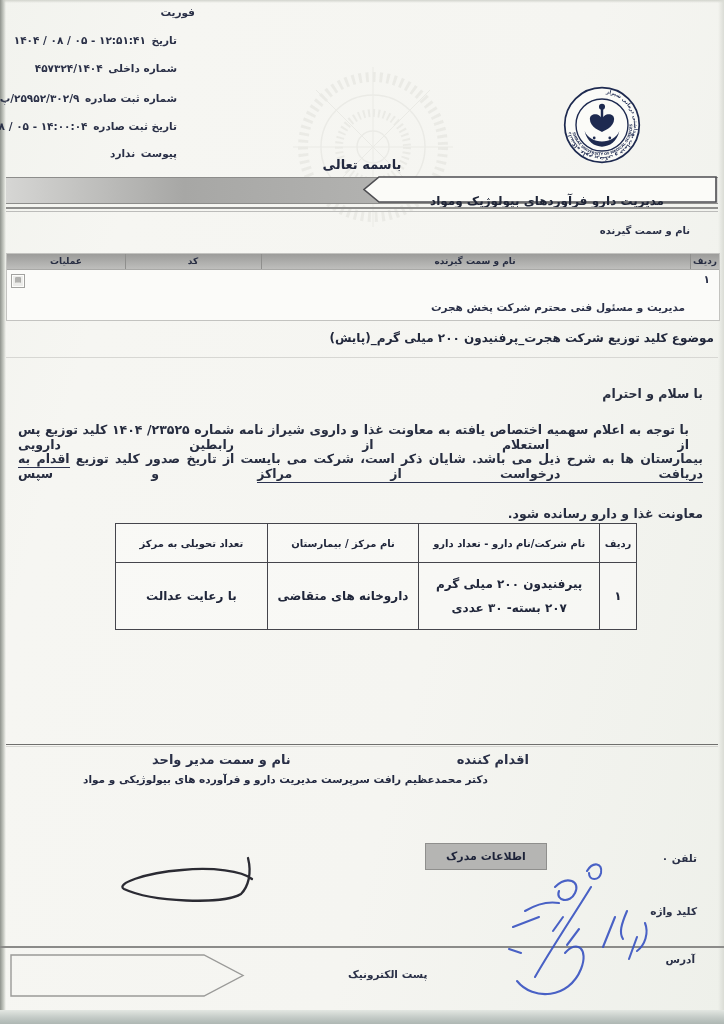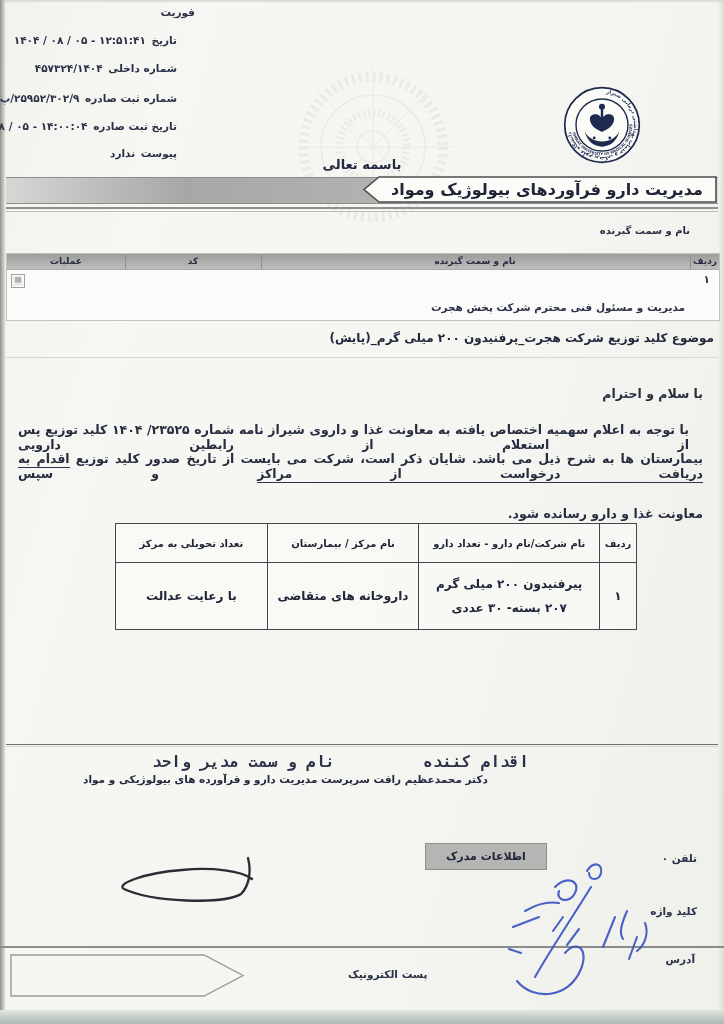--- a/index.html
+++ b/index.html
@@ -23,22 +23,22 @@
   .meta-row{white-space:nowrap;direction:rtl;font-size:10.5px;font-weight:bold;color:#2a3047;}
   .meta-row .lab{display:inline-block;}
   .meta-row .val{display:inline-block;margin-right:2px;letter-spacing:.2px;}
   
   .ornament{left:248px;top:62px;width:250px;height:170px;opacity:.5;}
   
   .banner-bar{left:6px;top:177px;width:712px;height:25px;
     background:linear-gradient(90deg,#d6d6d4 0%,#a7a7a5 25%,#b3b3b1 55%,#c6c6c4 80%,#d9d9d7 100%);
     border-top:1px solid #8d8d8b;border-bottom:1px solid #8d8d8b;}
   .banner-label{left:363px;top:176px;width:354px;height:27px;}
-  .banner-label .txt{position:absolute;right:0;top:0;width:340px;height:27px;line-height:27px;
-    text-align:center;font-size:16px;font-weight:bold;color:#202638;direction:rtl;}
+  .banner-label .txt{position:absolute;right:0;top:12px;width:340px;height:27px;line-height:27px;
+    text-align:center;font-size:12px;font-weight:bold;color:#202638;direction:rtl;}
   .dline1{left:6px;top:207px;width:712px;height:2px;background:#8f8f8d;}
   .dline2{left:6px;top:211px;width:712px;height:1px;background:#bcbcba;}
   .subj-line{left:6px;top:357px;width:712px;height:1px;background:#d7d7d3;}
   
   .rtab{left:6px;top:253px;width:712px;height:66px;border:1px solid #c3c3c0;background:#fbfbf9;}
   .rtab .hd{position:absolute;left:0;top:0;width:100%;height:15px;
     background:linear-gradient(#9c9c9a,#bebebc);border-bottom:1px solid #a9a9a7;}
   .rtab .hcell{position:absolute;top:0;height:15px;line-height:15px;text-align:center;
     font-size:9px;font-weight:bold;color:#272d42;}
   .rtab .vline{position:absolute;top:0;width:1px;height:15px;background:#8f8f8d;}
@@ -49,21 +49,21 @@
   table.alloc th,table.alloc td{border:1.6px solid #45454c;font-weight:bold;color:#20263a;text-align:center;vertical-align:middle;background:rgba(252,252,250,.45);}
   table.alloc th{height:36px;font-size:10px;}
   table.alloc td{font-size:12px;}
   
   .body-line{right:21px;left:18px;direction:rtl;text-align:justify;text-align-last:justify;
     font-size:12.5px;font-weight:bold;color:#272d40;white-space:normal;}
   .body-line.last{text-align-last:right;}
   .uline{border-bottom:1.4px solid #2c3350;padding-bottom:1px;}
   
   .foot-divider{left:6px;top:744px;width:712px;height:1px;background:#6f6f6d;box-shadow:0 2px 0 #d5d5d1;}
-  .sig-label{font-size:16px;font-weight:bold;color:#2a3047;direction:rtl;white-space:nowrap;font-family:Liberation Mono, monospace;}
+  .sig-label{font-size:13px;font-weight:bold;color:#2a3047;direction:rtl;white-space:nowrap;}
   .sig-name{font-size:10.5px;font-weight:bold;color:#232940;direction:rtl;white-space:nowrap;}
   .docinfo-btn{left:425px;top:843px;width:120px;height:25px;background:#b5b5b3;border:1px solid #8f8f8d;
     text-align:center;line-height:25px;font-size:11px;font-weight:bold;color:#1d2339;cursor:pointer;}
   .margin-label{font-size:10.5px;font-weight:bold;color:#2a3047;direction:rtl;white-space:nowrap;}
   .bot-divider{left:0;top:946px;width:724px;height:2px;background:#8b8b89;}
 </style>
 </head>
 <body>
 
 <div class="page">

